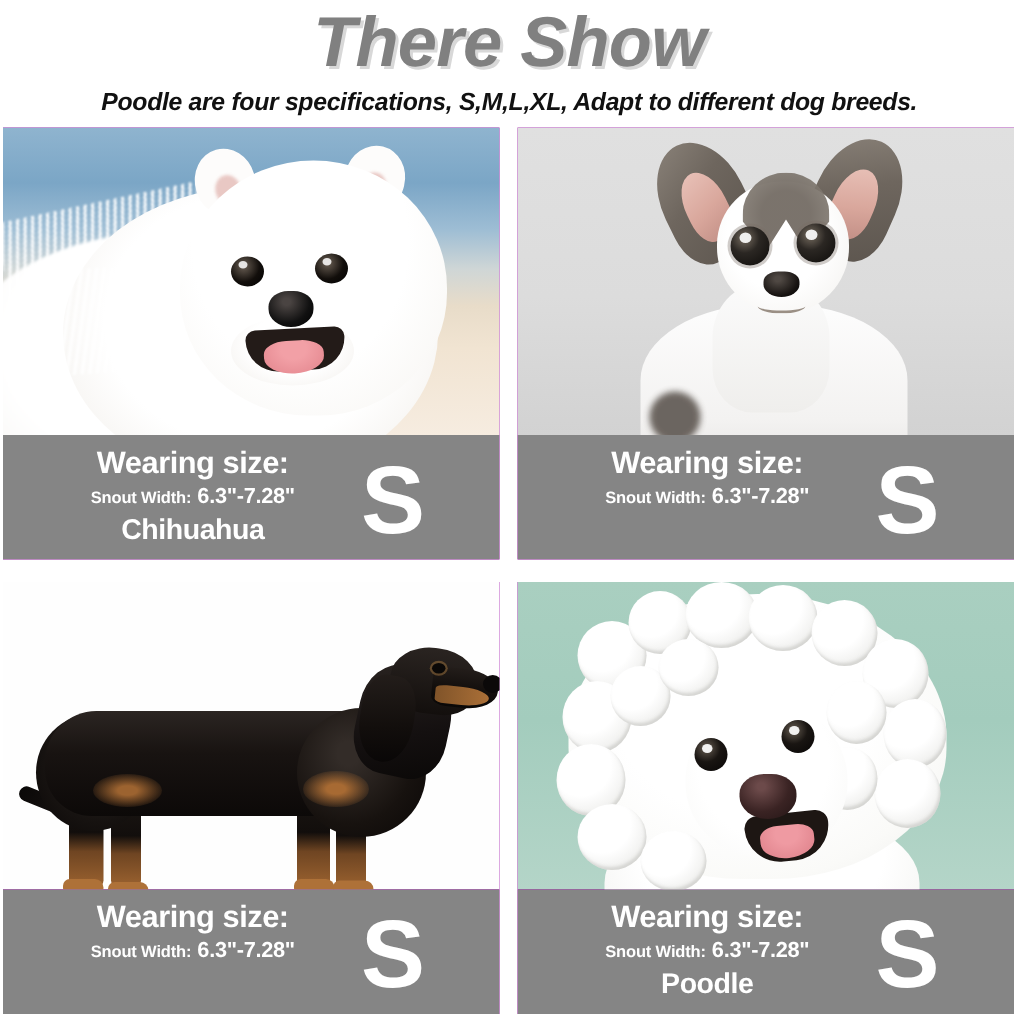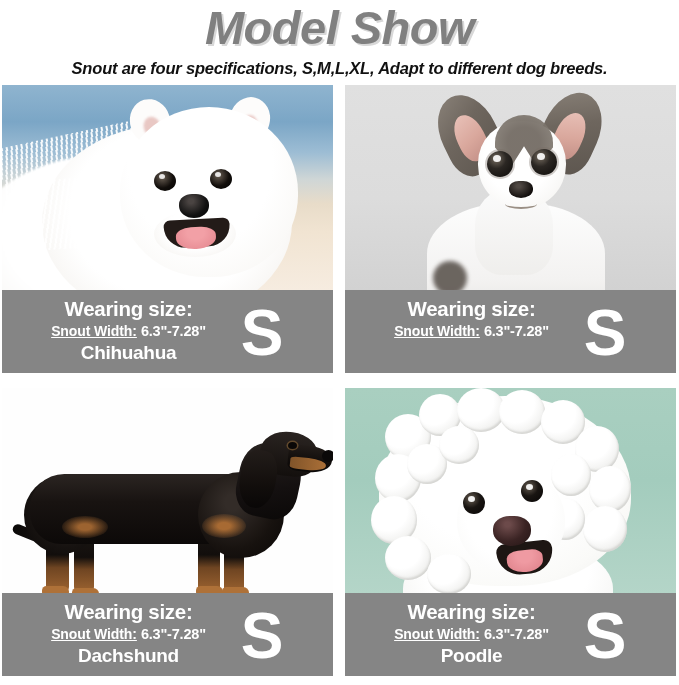--- a/index.html
+++ b/index.html
@@ -81,24 +81,23 @@
     font-weight:bold;
     line-height:25px;
     padding-top:6px;
     letter-spacing:-0.3px;
   }
   .snout {
     line-height:20px;
     white-space:nowrap;
   }
   .snout .lbl {
-    font-size:14px;
+    font-size:11px;
     font-weight:bold;
     letter-spacing:-0.1px;
-    text-decoration:underline;
   }
   .snout .val {
     font-size:14.5px;
     font-weight:bold;
     letter-spacing:-0.2px;
     margin-left:4px;
   }
   .breed {
     font-size:19px;
     font-weight:bold;
@@ -440,22 +439,22 @@
     width:36px; height:22px;
     background:radial-gradient(ellipse at 50% 25%, #ef9aa2 30%, #dd7f88 100%);
     border-radius:36% 36% 54% 54%;
     transform:rotate(-6deg);
   }
 </style>
 </head>
 <body>
 
 <div class="header">
-  <div class="title">Model Show</div>
-  <div class="subtitle">Snout are four specifications, S,M,L,XL, Adapt to different dog breeds.</div>
+  <div class="title">There Show</div>
+  <div class="subtitle">Poodle are four specifications, S,M,L,XL, Adapt to different dog breeds.</div>
 </div>
 
 <div class="grid">
 
   <div class="card c0">
     <div class="photo">
       <div class="scene bg-pom">
         <div class="pom-body"></div>
         <div class="fur-wisp w1"></div>
         <div class="pom-ruff"></div>
@@ -551,21 +550,20 @@
         <div class="dach-eye"></div>
         <div class="dach-nose"></div>
       </div>
     </div>
     <div class="band">
       <div class="band-text">
         <div class="wear">Wearing size:</div>
         <div class="snout">
           <span class="lbl">Snout Width:</span><span class="val">6.3"-7.28"</span>
         </div>
-        <div class="breed">Dachshund</div>
       </div>
       <div class="sizeletter">S</div>
     </div>
   </div>
 
   <div class="card c3">
     <div class="photo">
       <div class="scene bg-pood">
         <div class="pood-body"></div>
         <div class="pood-head"></div>

